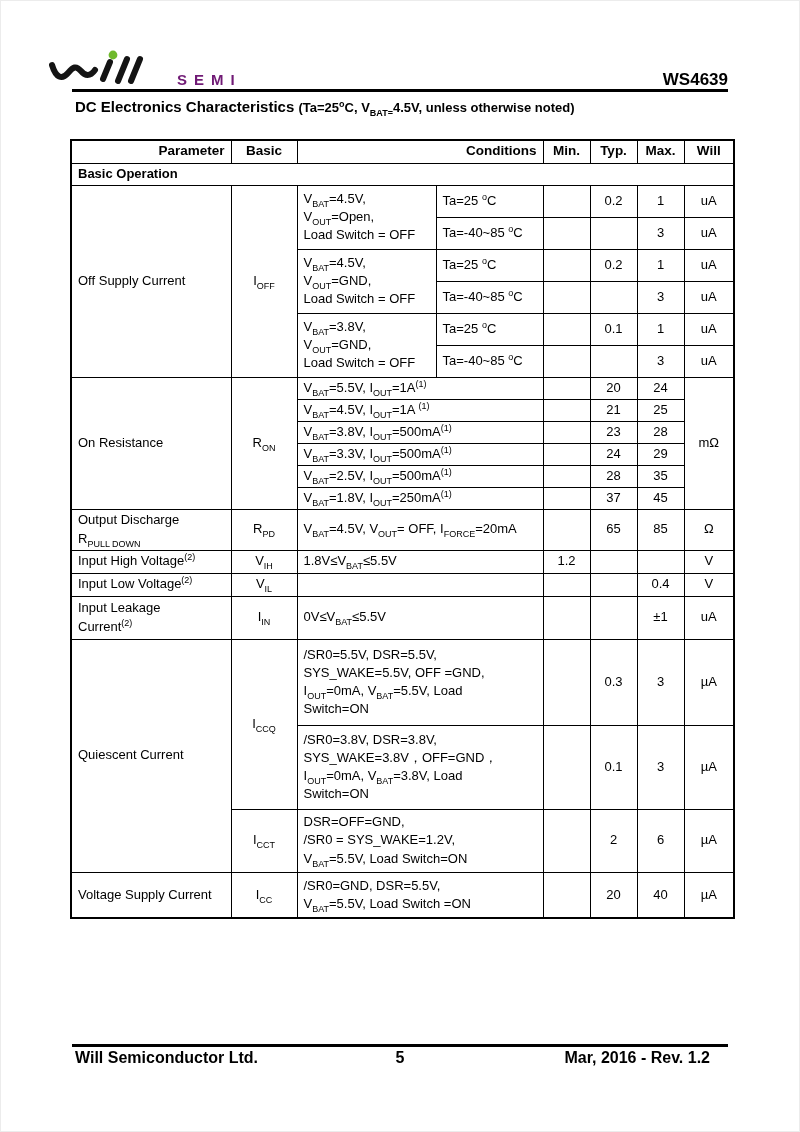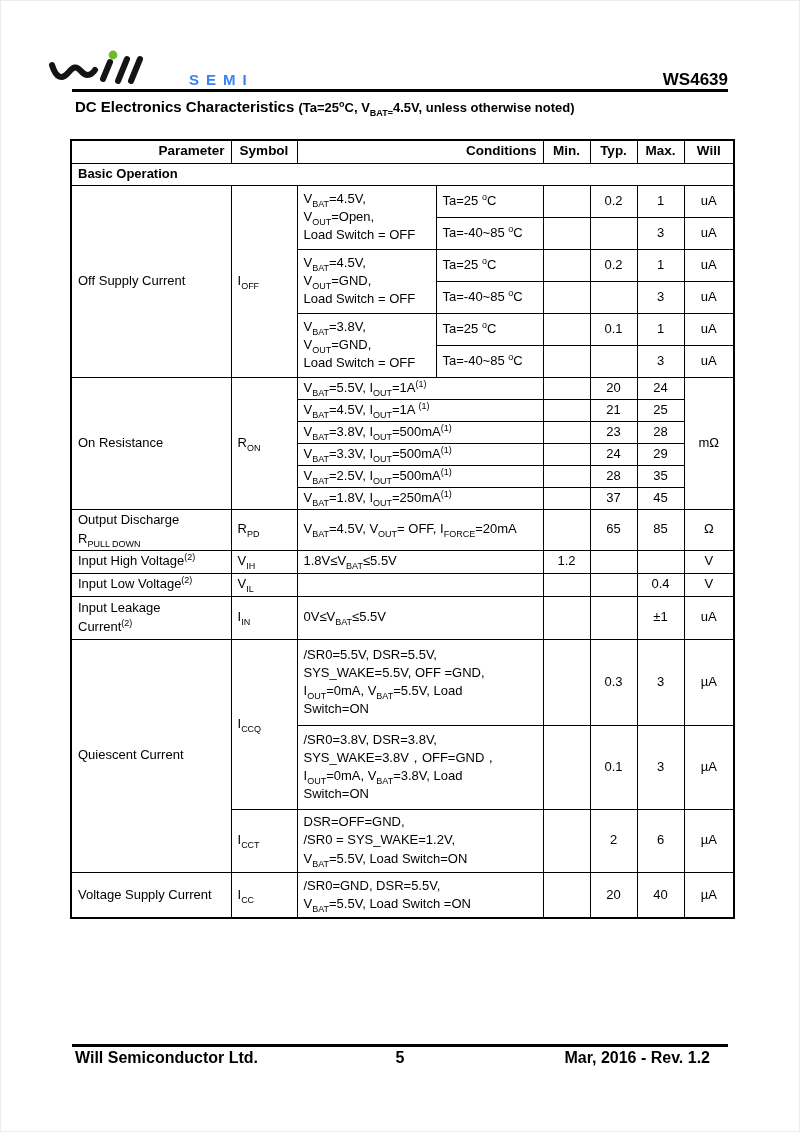--- a/index.html
+++ b/index.html
@@ -3,38 +3,38 @@
 <meta charset="utf-8">
 <style>
   html,body{margin:0;padding:0;}
   body{
     width:800px;height:1132px;position:relative;background:#ffffff;
     font-family:"Liberation Sans", sans-serif;color:#000;
     box-shadow: inset 0 0 0 1px #ececec;
   }
   .hdr{position:absolute;top:48px;left:46px;right:72px;height:44px;}
   .logo{position:absolute;left:0;top:0;display:flex;align-items:flex-end;}
-  .logo-semi{font-size:15px;font-weight:bold;letter-spacing:7px;margin:0 0 4px 25px;color:#3b82f6;}
+  .logo-semi{font-size:15px;font-weight:bold;letter-spacing:7px;margin:0 0 4px 13px;color:#701a75;}
   .partnum{position:absolute;right:0;bottom:2px;font-size:17px;font-weight:bold;}
   .hdr-rule{position:absolute;left:72px;right:72px;top:89px;height:3px;background:#000;}
   .title{position:absolute;left:75px;top:98px;font-weight:bold;font-size:15px;white-space:nowrap;}
   .title .cond{font-size:13px;}
 
   table.spec{
     position:absolute;left:70px;top:139px;
     border-collapse:collapse;table-layout:fixed;width:663px;
     border:2px solid #000;
   }
   .spec th,.spec td{
     border:1px solid #000;font-size:13px;padding:1px 6px;
     vertical-align:middle;line-height:1.4;overflow:hidden;
   }
   .spec th{font-weight:bold;text-align:right;font-size:13.5px;}
   .spec .c{text-align:center;}
-  .spec td.sym{}
+  .spec td.sym{text-align:center;}
   .spec .section td{font-weight:bold;margin-top:8px;}
   sub{font-size:9px;line-height:0;}
   sup{font-size:9px;line-height:0;}
   tr.h23{height:23px} tr.h22{height:22px} tr.h32{height:32px} tr.h41{height:41px}
   tr.h43{height:43px} tr.h86{height:86px} tr.h84{height:84px} tr.h63{height:63px} tr.h46{height:46px}
   td.just{text-align:justify;}
   .ftr-rule{position:absolute;left:72px;right:72px;top:1044px;height:3px;background:#000;}
   .ftr{position:absolute;left:72px;right:72px;top:1049px;height:18px;font-size:16px;font-weight:bold;}
   .ftr .l{position:absolute;left:3px;}
   .ftr .m{position:absolute;left:0;right:0;text-align:center;}
@@ -70,21 +70,21 @@
       <col style="width:139px">
       <col style="width:107px">
     <col style="width:47px">
       <col style="width:47px">
       <col style="width:47px">
       <col style="width:50px">
   </colgroup>
   <tbody>
       <tr class="h23">
     <th>Parameter</th>
-    <th class="c">Symbol</th>
+    <th class="c">Basic</th>
     <th colspan="2">Conditions</th>
     <th class="c">Min.</th>
     <th class="c">Typ.</th>
     <th class="c">Max.</th>
     <th class="c">Will</th>
   </tr>
   <tr class="h22 section">
     <td colspan="8">Basic Operation</td>
   </tr>
 

